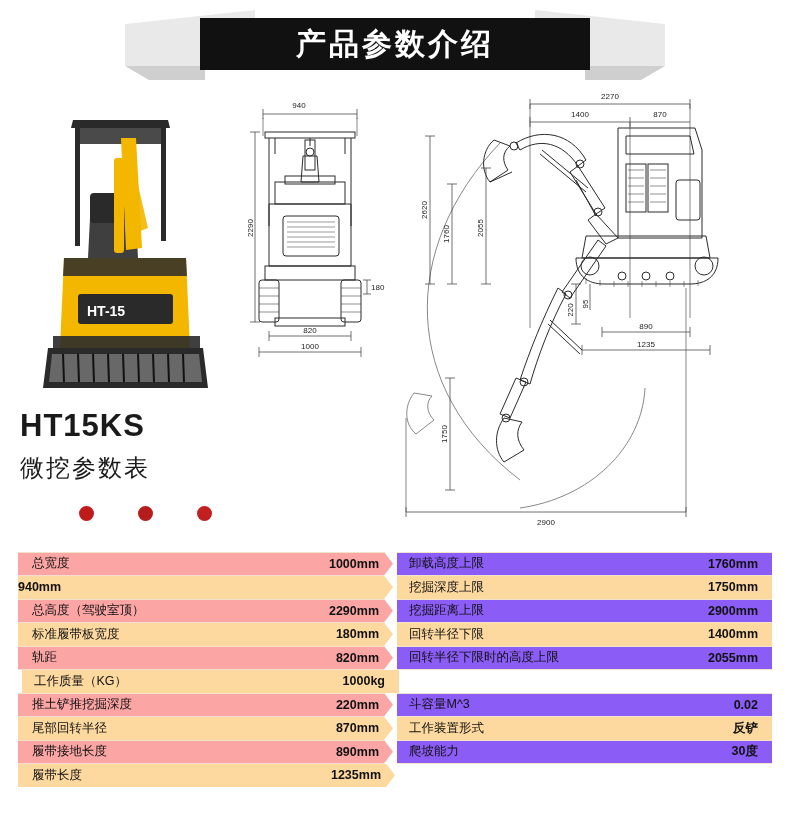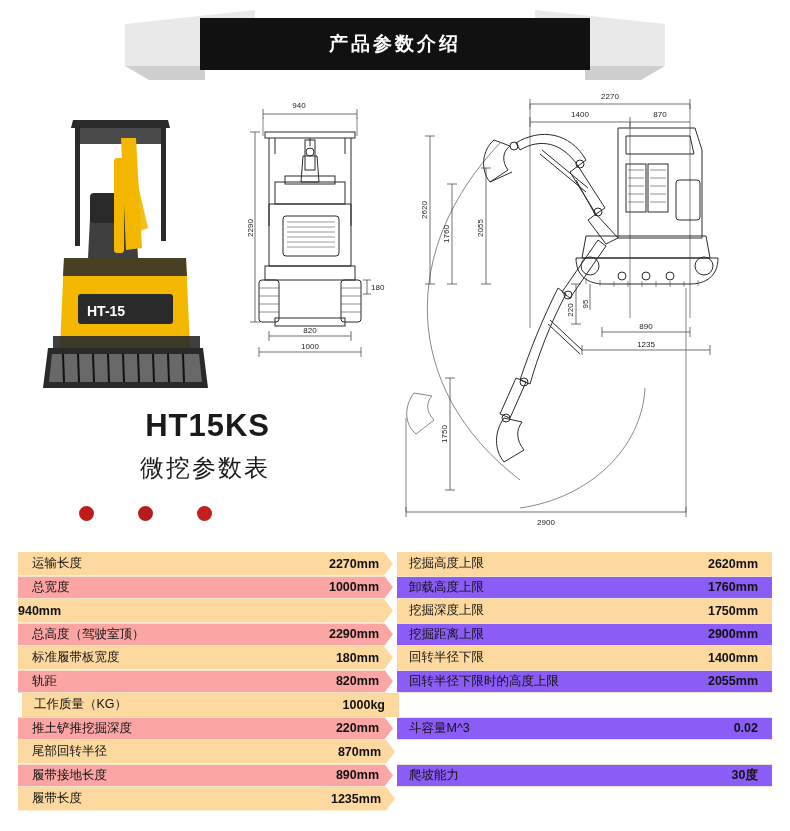--- a/index.html
+++ b/index.html
@@ -18,27 +18,27 @@
   .banner .ribbon-right{right:125px;width:130px;
     clip-path:polygon(0 0,100% 14px,100% 100%,0 100%);}
   .banner .shadow-left,.banner .shadow-right{
     position:absolute;top:66px;height:14px;background:#cfcfcf;
   }
   .banner .shadow-left{left:125px;width:80px;clip-path:polygon(0 0,100% 0,100% 100%,30% 100%);}
   .banner .shadow-right{right:125px;width:80px;clip-path:polygon(0 0,100% 0,70% 100%,0 100%);}
   .banner .bar{
     position:absolute;left:200px;right:200px;top:18px;height:52px;
     background:#111111;color:#ffffff;display:flex;align-items:center;justify-content:center;
-    font-size:19px;font-weight:bold;letter-spacing:3px;
+    font-size:30px;font-weight:bold;letter-spacing:3px;
   }
   
   .drawings{position:relative;height:455px;}
   .photo-block{position:absolute;left:18px;top:10px;width:240px;}
   .photo-canvas{width:215px;height:295px;position:relative;}
-  .title-block{position:absolute;left:20px;top:320px;width:250px;text-align:right;}
+  .title-block{position:absolute;left:20px;top:320px;width:250px;text-align:left;}
   .model{font-size:31px;font-weight:bold;color:#1a1a1a;letter-spacing:1px;}
   .subtitle{font-size:24px;color:#1a1a1a;margin-top:8px;letter-spacing:2px;}
   .dots{margin-top:22px;display:flex;justify-content:center;gap:44px;}
   .dot{width:15px;height:15px;border-radius:50%;background:#c01b1b;}
   .dot.d2{background:#b51d1d;}
   .dot.d3{background:#c22020;}
 
   .front-view{position:absolute;left:245px;top:8px;width:135px;height:380px;}
   .side-view{position:absolute;left:390px;top:0px;width:395px;height:450px;text-align:right;}
 
@@ -333,30 +333,20 @@
       <line class="dim" x1="296" y1="419" x2="296" y2="429"></line>
       <text class="dimtxt" x="156" y="437" text-anchor="middle">2900</text>
       <line class="ln-thin" x1="16" y1="330" x2="16" y2="424"></line>
       <line class="ln-thin" x1="296" y1="200" x2="296" y2="424"></line>
     </svg>
   </div>
 </div>
 
 <div class="spec">
 
-  <div class="spec-row odd">
-    <div class="cellpair left">
-      <span class="name">运输长度</span>
-      <span class="val">2270mm</span>
-    </div>
-    <div class="cellpair right">
-      <span class="name">挖掘高度上限</span>
-      <span class="val">2620mm</span>
-    </div>
-  </div>
 
   <div class="spec-row even">
     <div class="cellpair left">
       <span class="name">总宽度</span>
       <span class="val">1000mm</span>
     </div>
     <div class="cellpair right">
       <span class="name">卸载高度上限</span>
       <span class="val">1760mm</span>
     </div>
@@ -421,20 +411,24 @@
       <span class="name">斗容量M^3</span>
       <span class="val">0.02</span>
     </div>
   </div>
 
   <div class="spec-row odd">
     <div class="cellpair left">
       <span class="name">尾部回转半径</span>
       <span class="val">870mm</span>
     </div>
+    <div class="cellpair right">
+      <span class="name">工作装置形式</span>
+      <span class="val">反铲</span>
+    </div>
   </div>
 
   <div class="spec-row even">
     <div class="cellpair left">
       <span class="name">履带接地长度</span>
       <span class="val">890mm</span>
     </div>
     <div class="cellpair right">
       <span class="name">爬坡能力</span>
       <span class="val">30度</span>

